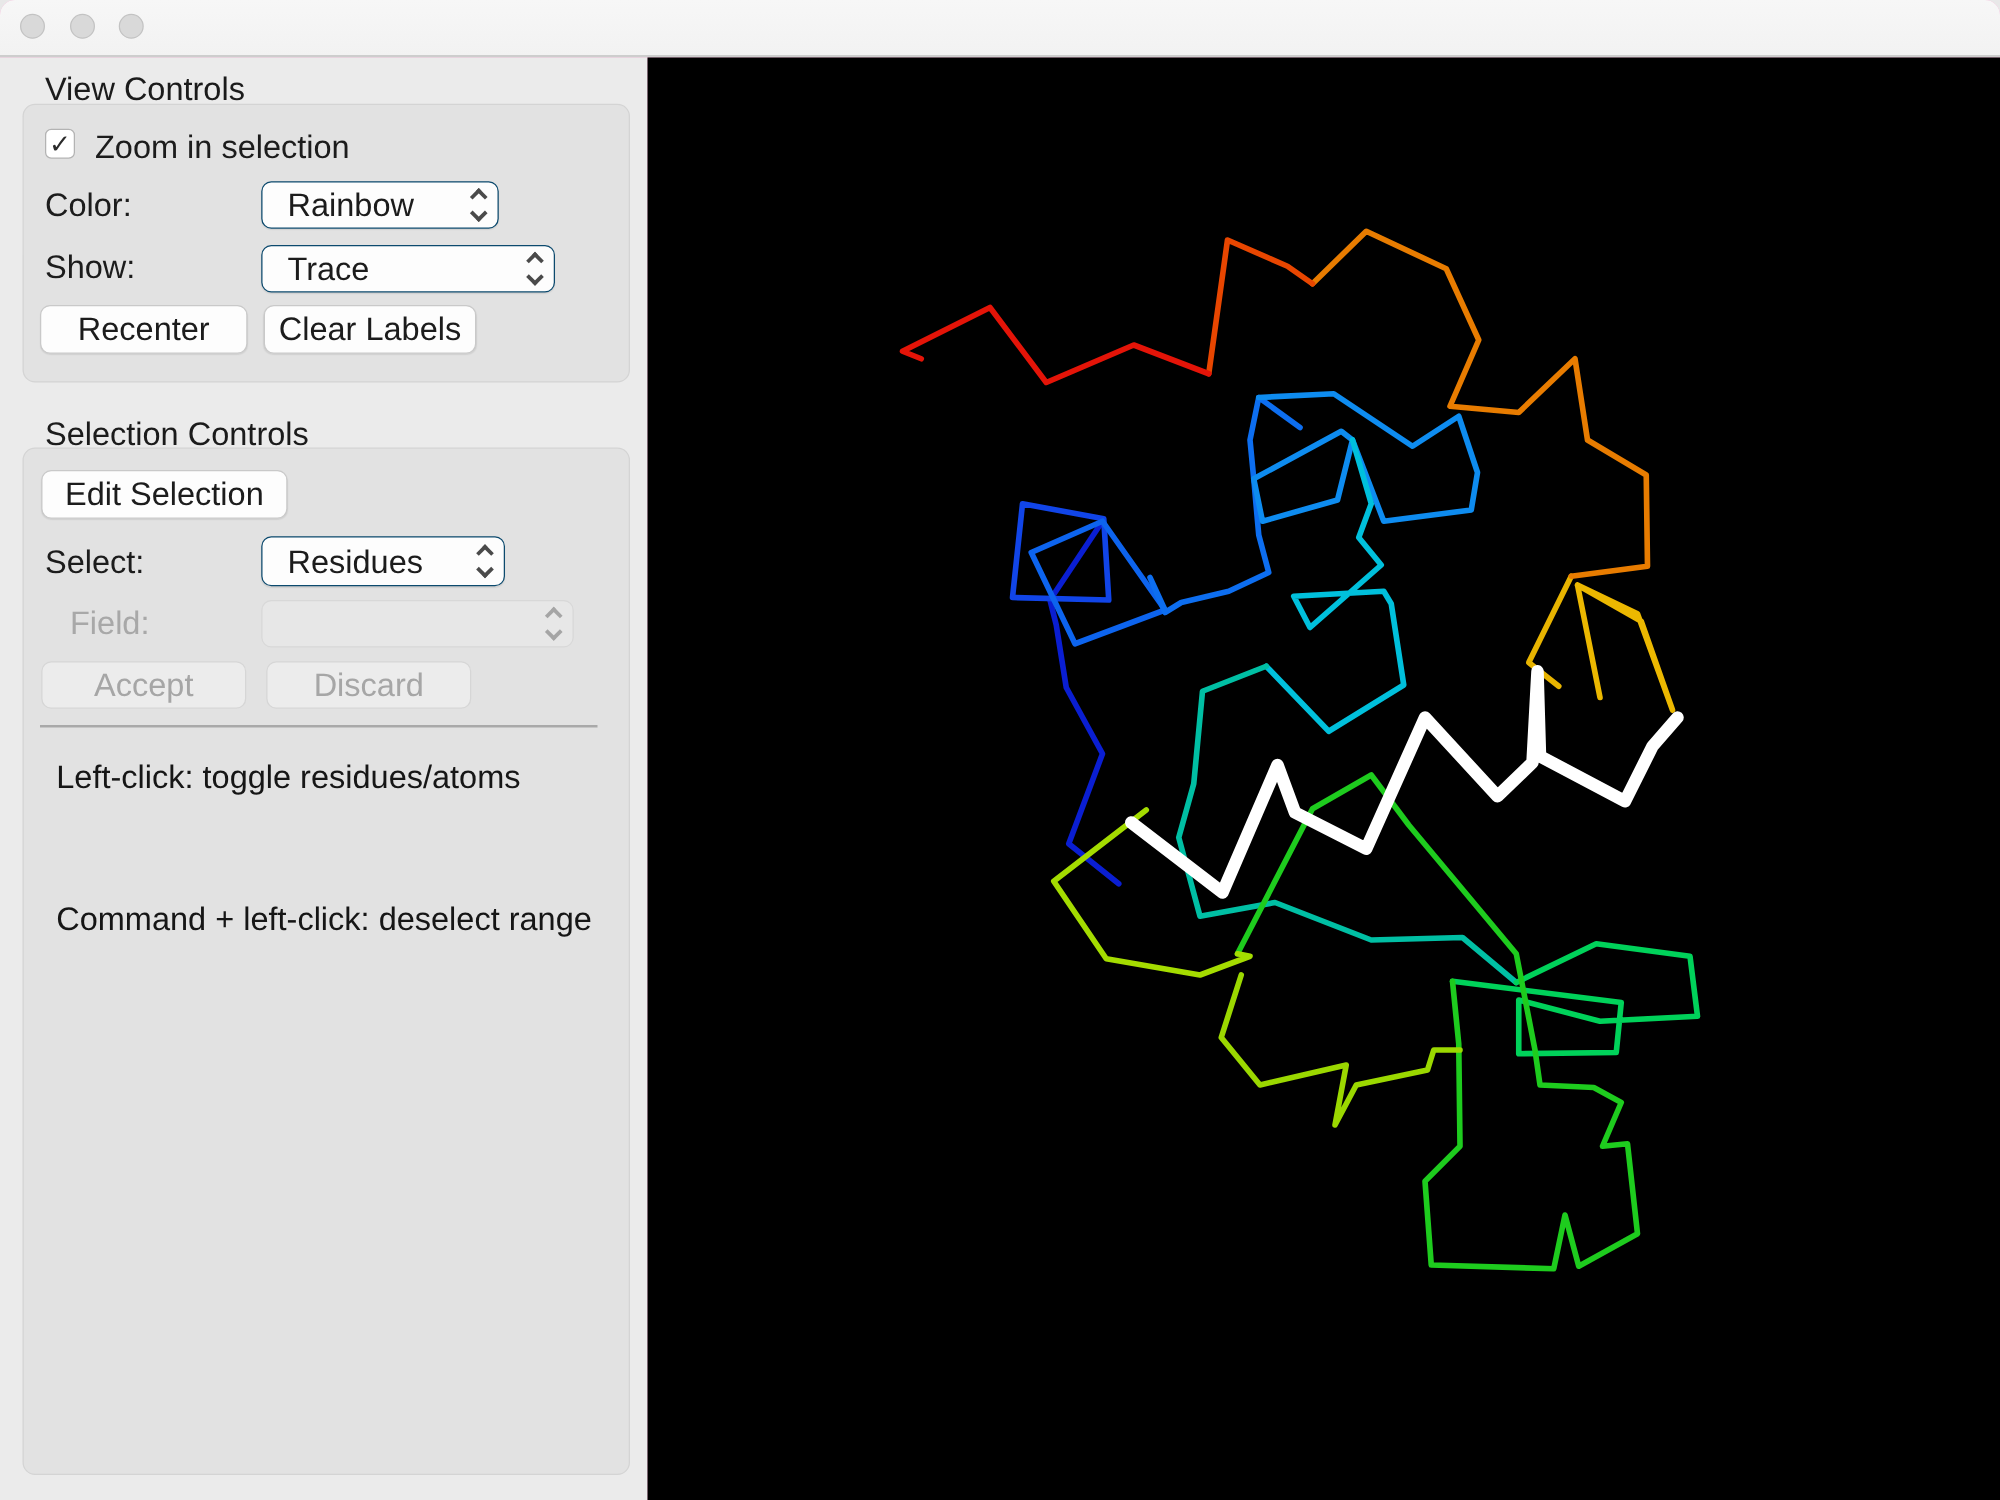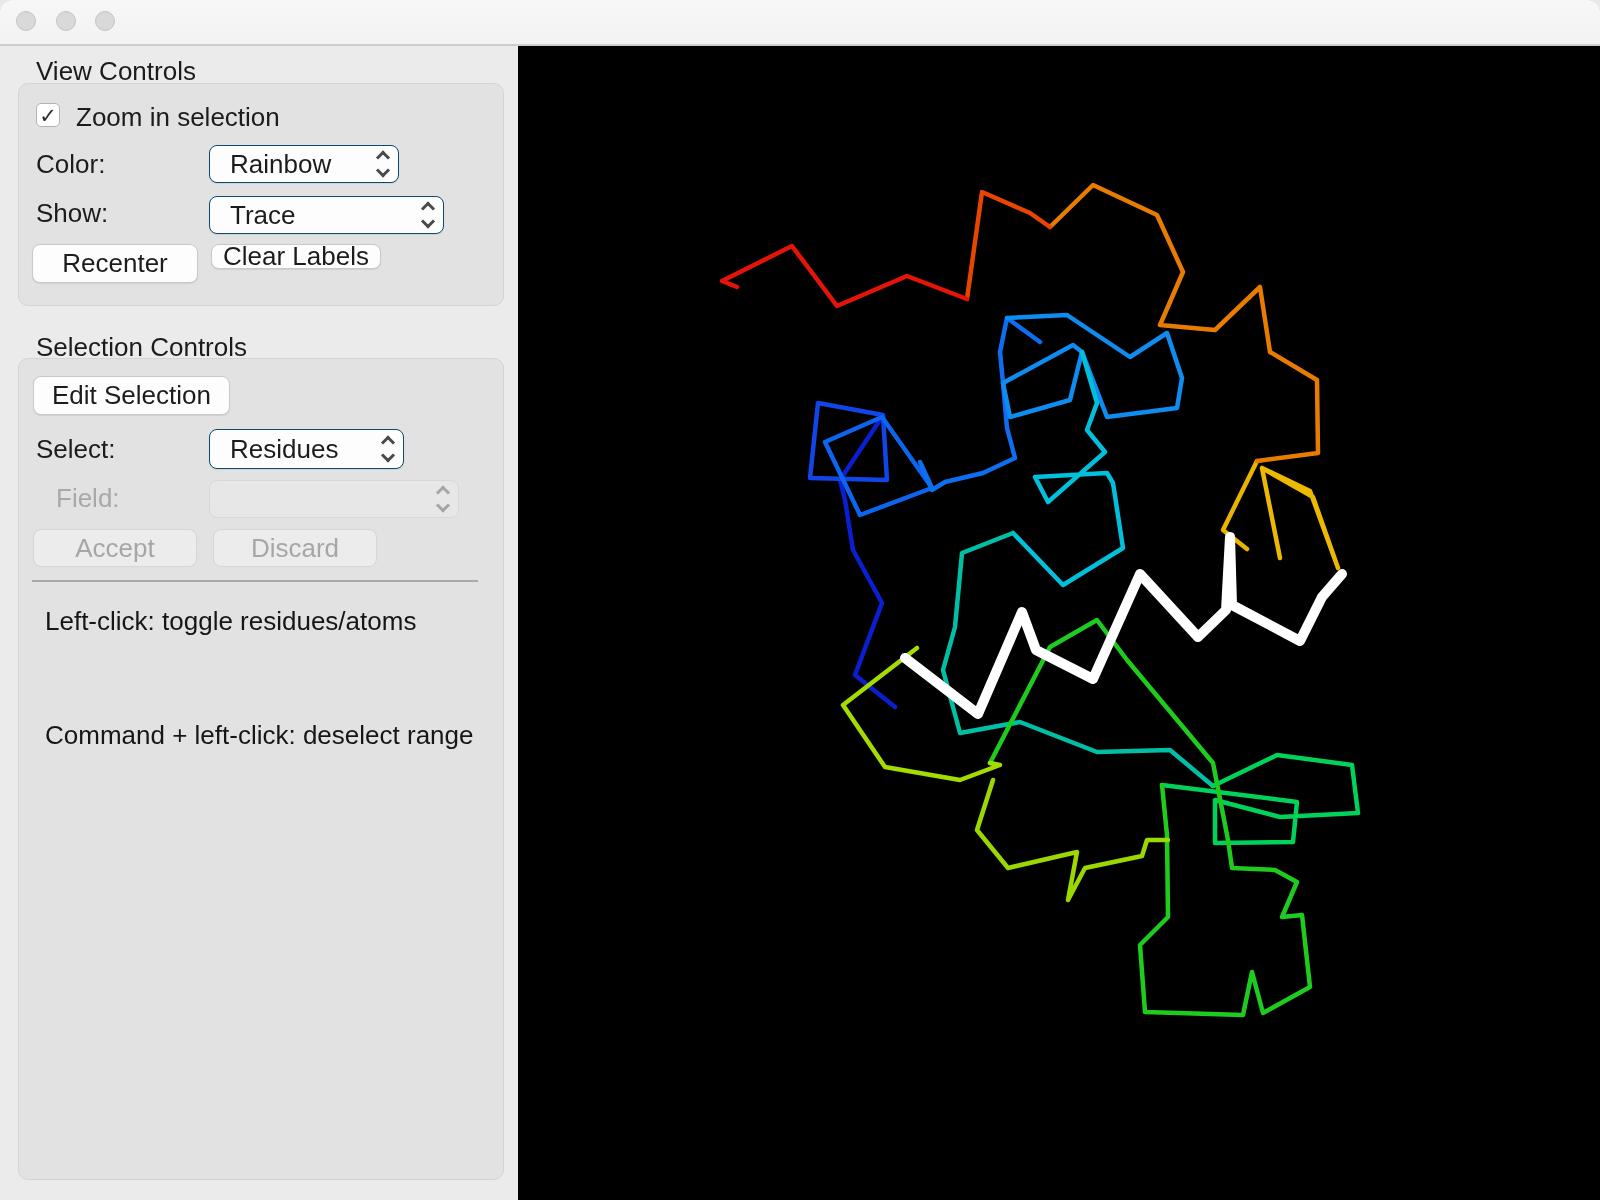--- a/index.html
+++ b/index.html
@@ -77,21 +77,21 @@
     <div class="label" style="left:36px;top:152px">Show:</div>
     <div class="select" style="left:209px;top:150px;width:235px;height:38px">
       <span>Trace</span>
       <span class="stepper">
         <span class="chev up"></span>
           <span class="chev down"></span>
       </span>
     </div>
 
     <div class="btn" style="left:32px;top:198px;width:166px;height:39px">Recenter</div>
-    <div class="btn" style="left:211px;top:198px;width:170px;height:25px">Clear Labels</div>
+    <div class="btn" style="left:211px;top:198px;width:170px;height:39px">Clear Labels</div>
 
     <div class="section-label" style="top:286px">Selection Controls</div>
 
     <div class="groupbox" style="top:312px;height:822px"></div>
 
     <div class="btn" style="left:33px;top:330px;width:197px;height:39px">Edit Selection</div>
 
     <div class="label" style="left:36px;top:388px">Select:</div>
     <div class="select" style="left:209px;top:383px;width:195px;height:40px">
       <span>Residues</span>

